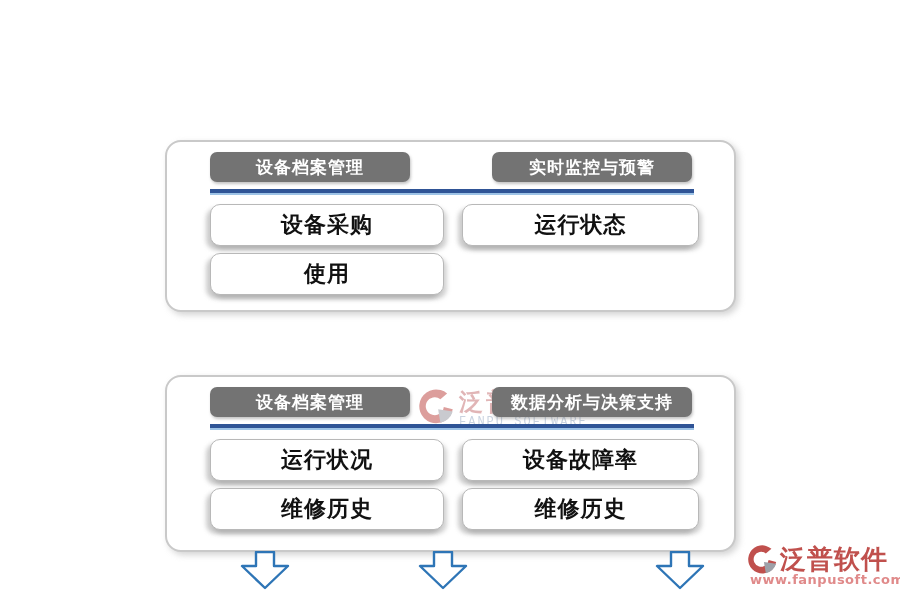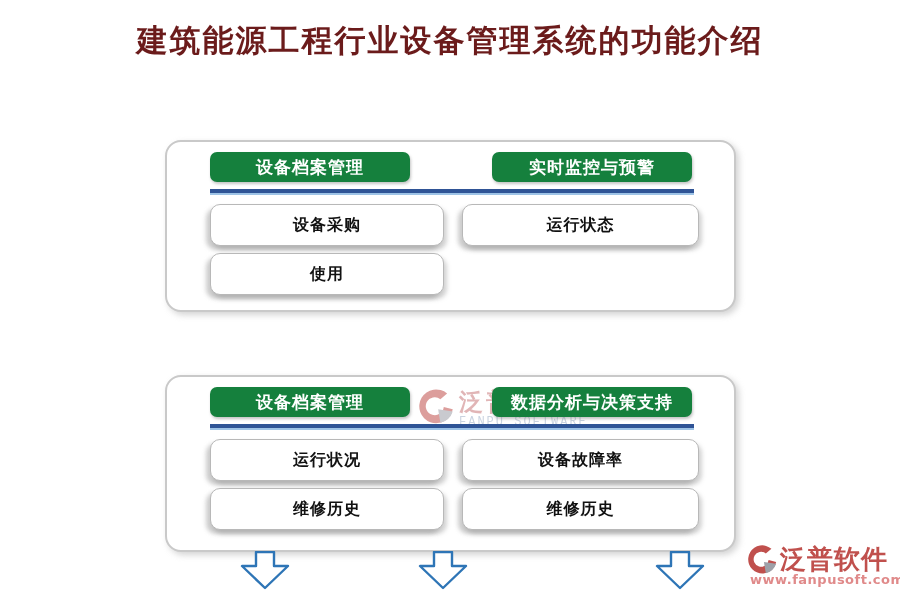--- a/index.html
+++ b/index.html
@@ -9,33 +9,33 @@
 
   .title{position:absolute;top:20px;left:0;width:100%;text-align:center;
          font-weight:bold;font-size:31px;color:#6B1B1B;letter-spacing:2px;}
 
   .panel{position:absolute;left:165px;width:567px;background:#fff;
          border:2px solid #c9c9c9;border-radius:16px;
          box-shadow:3px 3px 6px rgba(160,160,160,.45);}
   .panel.top{top:140px;height:168px;}
   .panel.bottom{top:375px;height:173px;}
 
-  .hdr{position:absolute;top:10px;width:200px;height:30px;background:#15803d;
+  .hdr{position:absolute;top:10px;width:200px;height:30px;background:#737373;
        border-radius:7px;color:#fff;font-weight:bold;font-size:17px;
        display:flex;align-items:center;justify-content:center;z-index:2;
        letter-spacing:1px;box-shadow:1px 2px 3px rgba(110,110,110,.4);}
   .hdr.left{left:43px;}
   .hdr.right{left:325px;}
 
   .divider{position:absolute;left:43px;top:47px;width:484px;height:4px;
            background:#2F5496;border-bottom:2px solid #9DC3E6;z-index:2;}
 
   .btn{position:absolute;height:40px;background:#fff;border:1px solid #b8b8b8;
        border-radius:10px;display:flex;align-items:center;justify-content:center;
-       font-weight:bold;font-size:16px;color:#111;letter-spacing:1px;z-index:2;
+       font-weight:bold;font-size:22px;color:#111;letter-spacing:1px;z-index:2;
        box-shadow:-4px 4px 4px rgba(130,130,130,.40), 3px 4px 4px rgba(130,130,130,.35);}
   .btn.c1{left:43px;width:232px;}
   .btn.c2{left:295px;width:235px;}
   .btn.r1{top:62px;}
   .btn.r2{top:111px;font-family:Liberation Mono, monospace;}
 
   .arrow{position:absolute;top:551px;width:50px;height:39px;}
   .arrow svg{display:block;}
   .arrow.a1{left:240px;}
   .arrow.a2{left:418px;}
@@ -52,21 +52,20 @@
   .logo-brand{position:absolute;left:32px;top:-2px;font-weight:bold;font-size:26px;
               color:#C0504D;letter-spacing:1px;}
   .logo-url{position:absolute;left:2px;top:28px;font-size:13px;color:#E08A8A;
             font-weight:bold;font-family:"DejaVu Sans",sans-serif;letter-spacing:.5px;}
 </style>
 </head>
 <body>
 
 <div class="stage">
 
-  <div class="title">建筑能源工程行业设备管理系统的功能介绍</div>
 
   <div class="panel top">
     <div class="hdr left">设备档案管理</div>
     <div class="hdr right">实时监控与预警</div>
     <div class="divider"></div>
 
     <div class="btn c1 r1">设备采购</div>
     <div class="btn c2 r1">运行状态</div>
     <div class="btn c1 r2">使用</div>
   </div>

